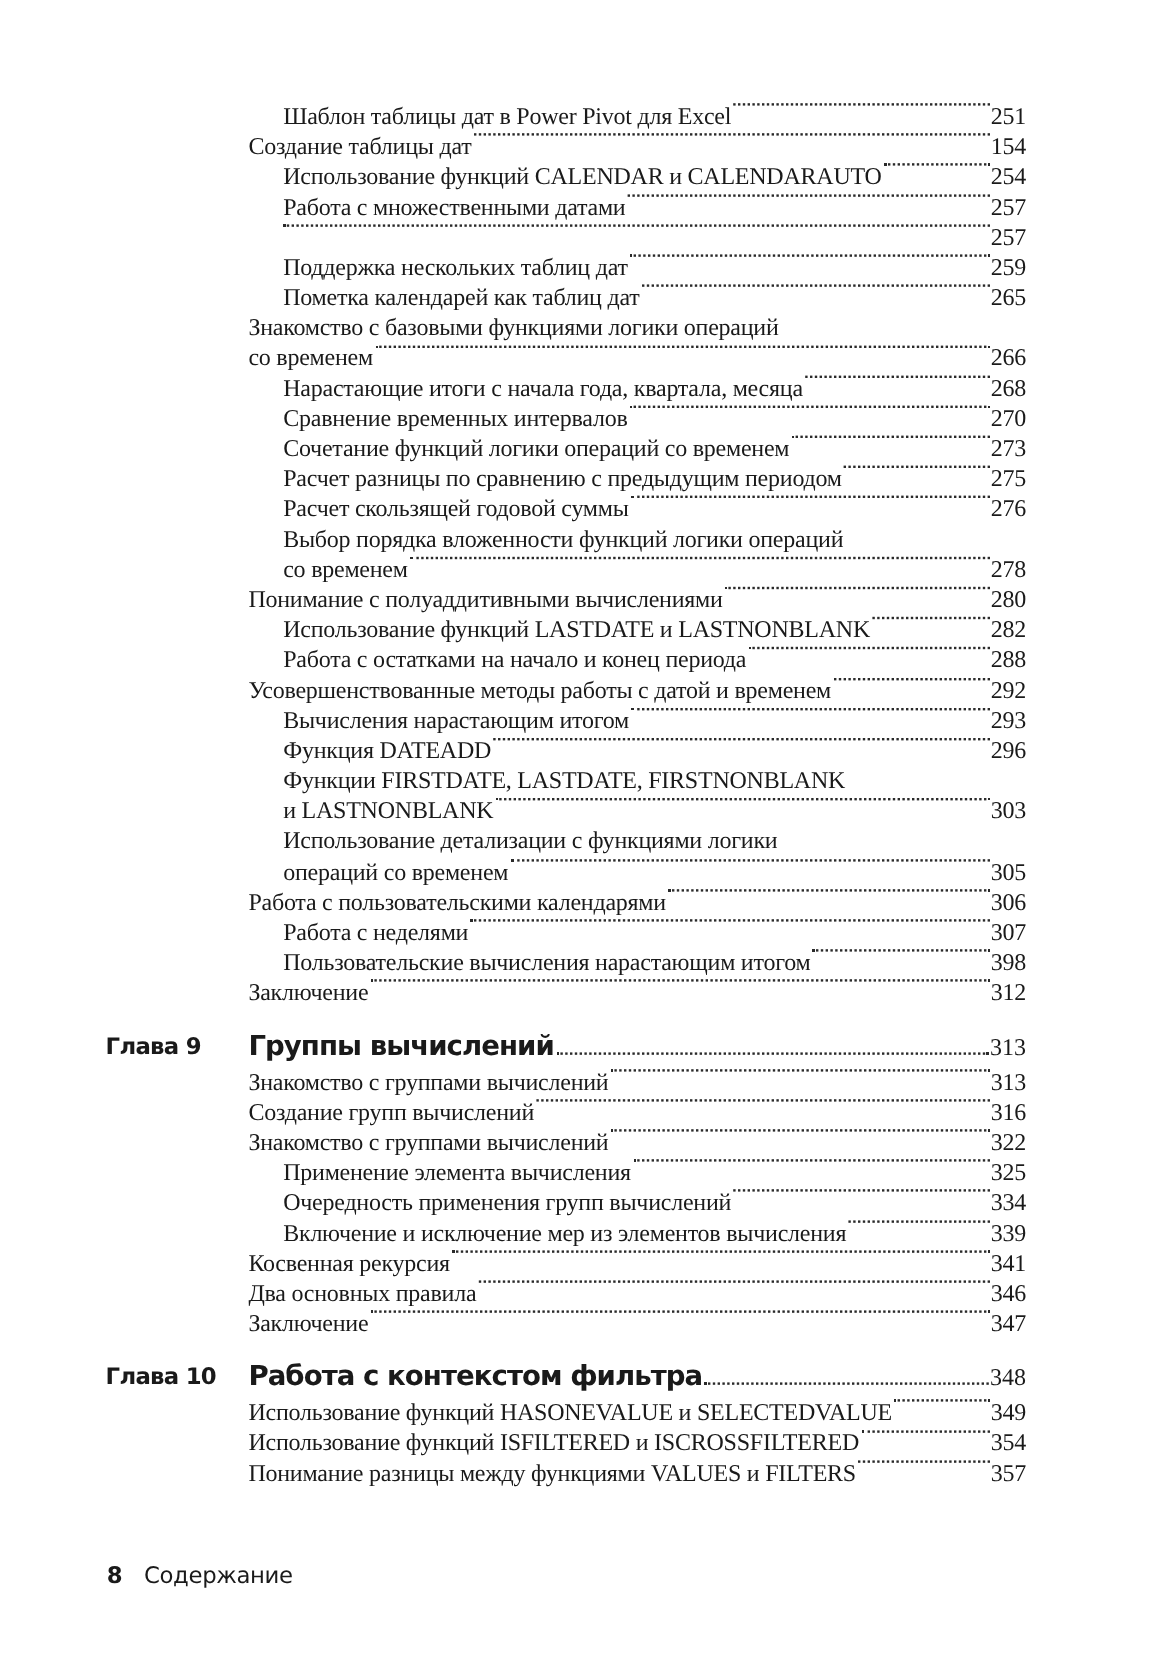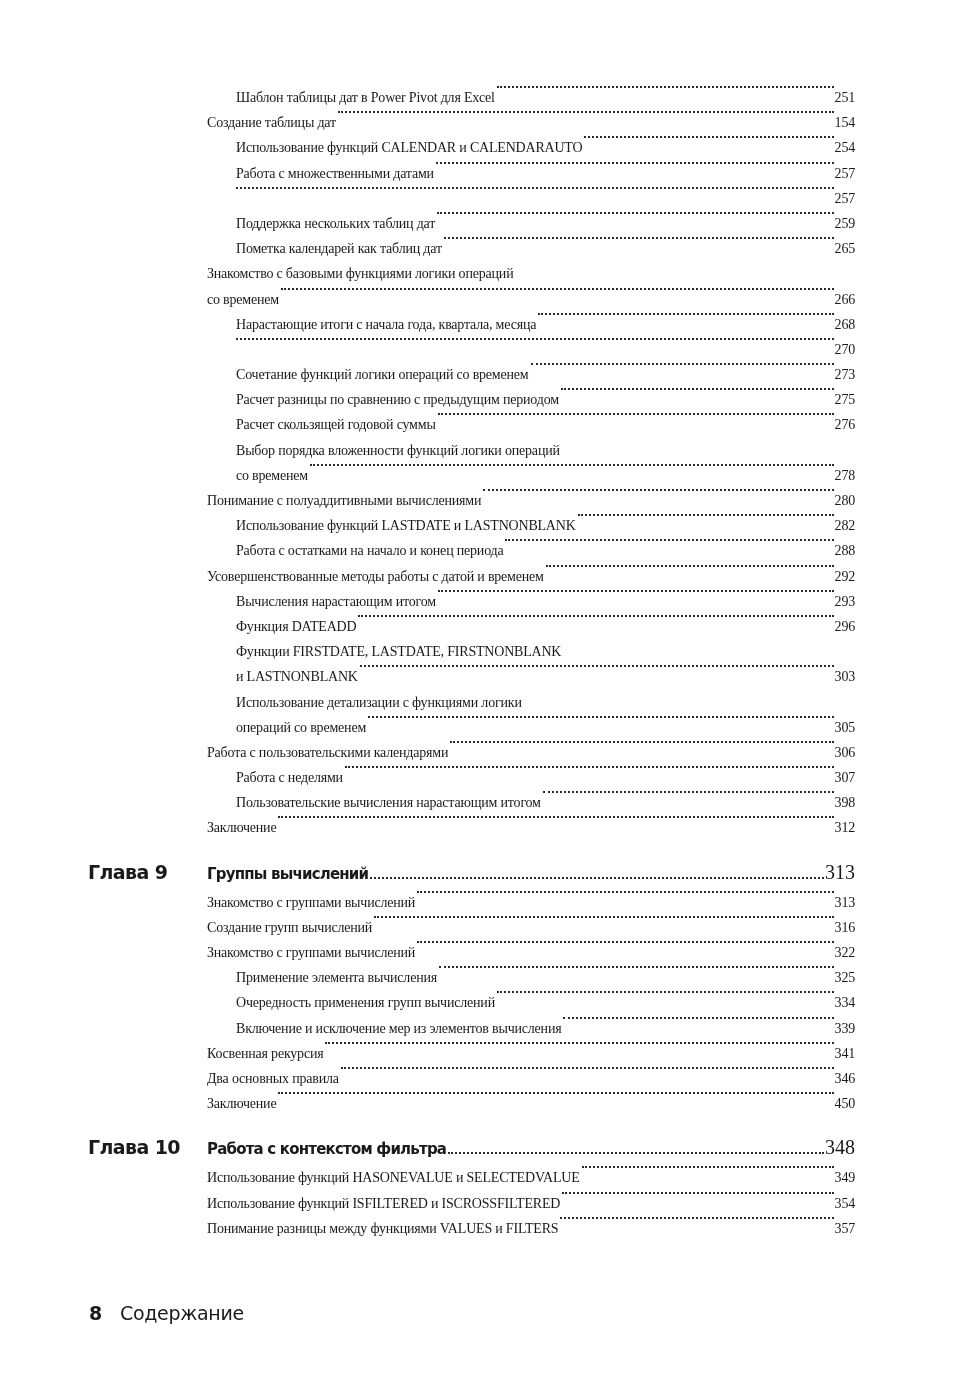--- a/index.html
+++ b/index.html
@@ -1,43 +1,43 @@
 <!DOCTYPE html>
 <html><head>
 <meta charset="utf-8">
 <style>
   html, body { margin: 0; padding: 0; background: #ffffff; }
   body { width: 974px; height: 1388px; position: relative; overflow: hidden; }
   .page { position: absolute; left: 0; top: 0; width: 974px; height: 1388px; color: #1a1a1a; }
   .toc { position: absolute; left: 0; top: 85px; width: 974px; }
   .row {
-    position: relative; display: flex; align-items: center;
+    position: relative; display: flex; align-items: flex-end;
     font-family: "Liberation Serif", "DejaVu Serif", serif;
-    font-size: 14px; line-height: 25.2px; height: 25.2px;
+    font-size: 20px; line-height: 25.2px; height: 25.2px;
     letter-spacing: -0.2px;
   }
   .row .title { white-space: nowrap; padding-right: 2px; }
   .row .leader {
     flex: 1 1 auto; overflow: hidden; white-space: nowrap; min-width: 10px;
     border-bottom: 2px dotted #2a2a2a; height: 1px; margin-bottom: 4px; align-self: baseline;
   }
   .row .page-num { white-space: nowrap; padding-left: 1px; }
   .lvl1 { margin-left: 207px; width: 648px; }
   .lvl2 { margin-left: 236px; width: 619px; }
   .chapter {
     position: relative; display: flex; align-items: baseline;
     margin-top: 14px; height: 35px; line-height: 35px;
   }
   .chapter .ch-label {
     position: absolute; left: 88px; font-family: "DejaVu Sans", sans-serif; font-weight: bold;
     font-size: 19px; letter-spacing: -0.6px;
   }
   .chapter .ch-body { margin-left: 207px; width: 648px; display: flex; align-items: baseline; }
   .chapter .ch-title {
-    font-family: "DejaVu Sans", sans-serif; font-weight: bold; font-size: 15px; letter-spacing: -0.8px;
+    font-family: "DejaVu Sans", sans-serif; font-weight: bold; font-size: 23px; letter-spacing: -0.8px;
     white-space: nowrap; padding-right: 2px;
   }
   .chapter .leader { flex: 1 1 auto; border-bottom: 2px dotted #2a2a2a; height: 1px; margin-bottom: 5px; }
   .chapter .page-num { font-family: "Liberation Serif", serif; font-size: 20px; padding-left: 1px; }
   .after-ch { margin-top: 0px; }
   .footer {
     position: absolute; left: 89px; top: 1302px;
     font-family: "DejaVu Sans", sans-serif; font-size: 19px; display: flex; gap: 18px;
     letter-spacing: -0.3px;
   }
@@ -90,20 +90,21 @@
           <span class="title">со временем</span>
           <span class="leader"></span>
           <span class="page-num">266</span>
         </div>
         <div class="row lvl2">
           <span class="title">Нарастающие итоги с начала года, квартала, месяца</span>
           <span class="leader"></span>
           <span class="page-num">268</span>
         </div>
         <div class="row lvl2">
+          <span class="title">Сравнение временных интервалов</span>
           <span class="leader"></span>
           <span class="page-num">270</span>
         </div>
         <div class="row lvl2">
           <span class="title">Сочетание функций логики операций со временем</span>
           <span class="leader"></span>
           <span class="page-num">273</span>
         </div>
         <div class="row lvl2">
           <span class="title">Расчет разницы по сравнению с предыдущим периодом</span>
@@ -236,21 +237,21 @@
           <span class="page-num">341</span>
         </div>
         <div class="row lvl1">
           <span class="title">Два основных правила</span>
           <span class="leader"></span>
           <span class="page-num">346</span>
         </div>
         <div class="row lvl1">
           <span class="title">Заключение</span>
           <span class="leader"></span>
-          <span class="page-num">450</span>
+          <span class="page-num">347</span>
         </div>
       </div>
 
     <div class="chapter">
       <span class="ch-label">Глава 10</span>
       <div class="ch-body">
         <span class="ch-title">Работа с контекстом фильтра</span>
         <span class="leader"></span>
         <span class="page-num">348</span>
       </div>

